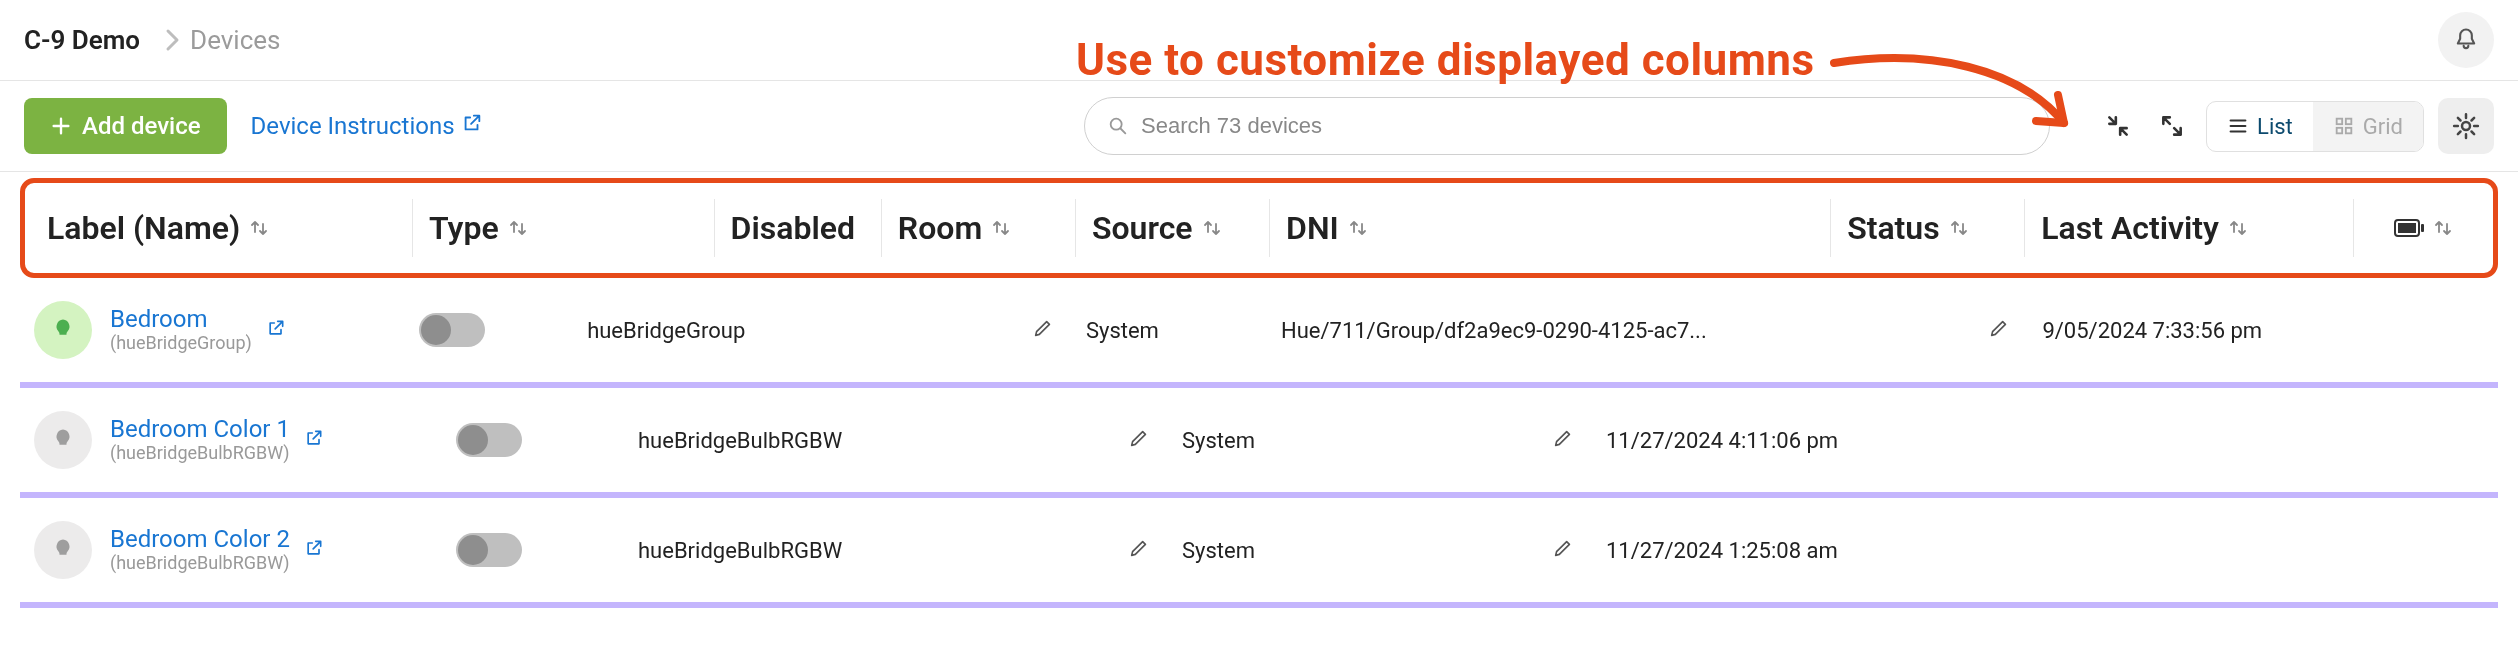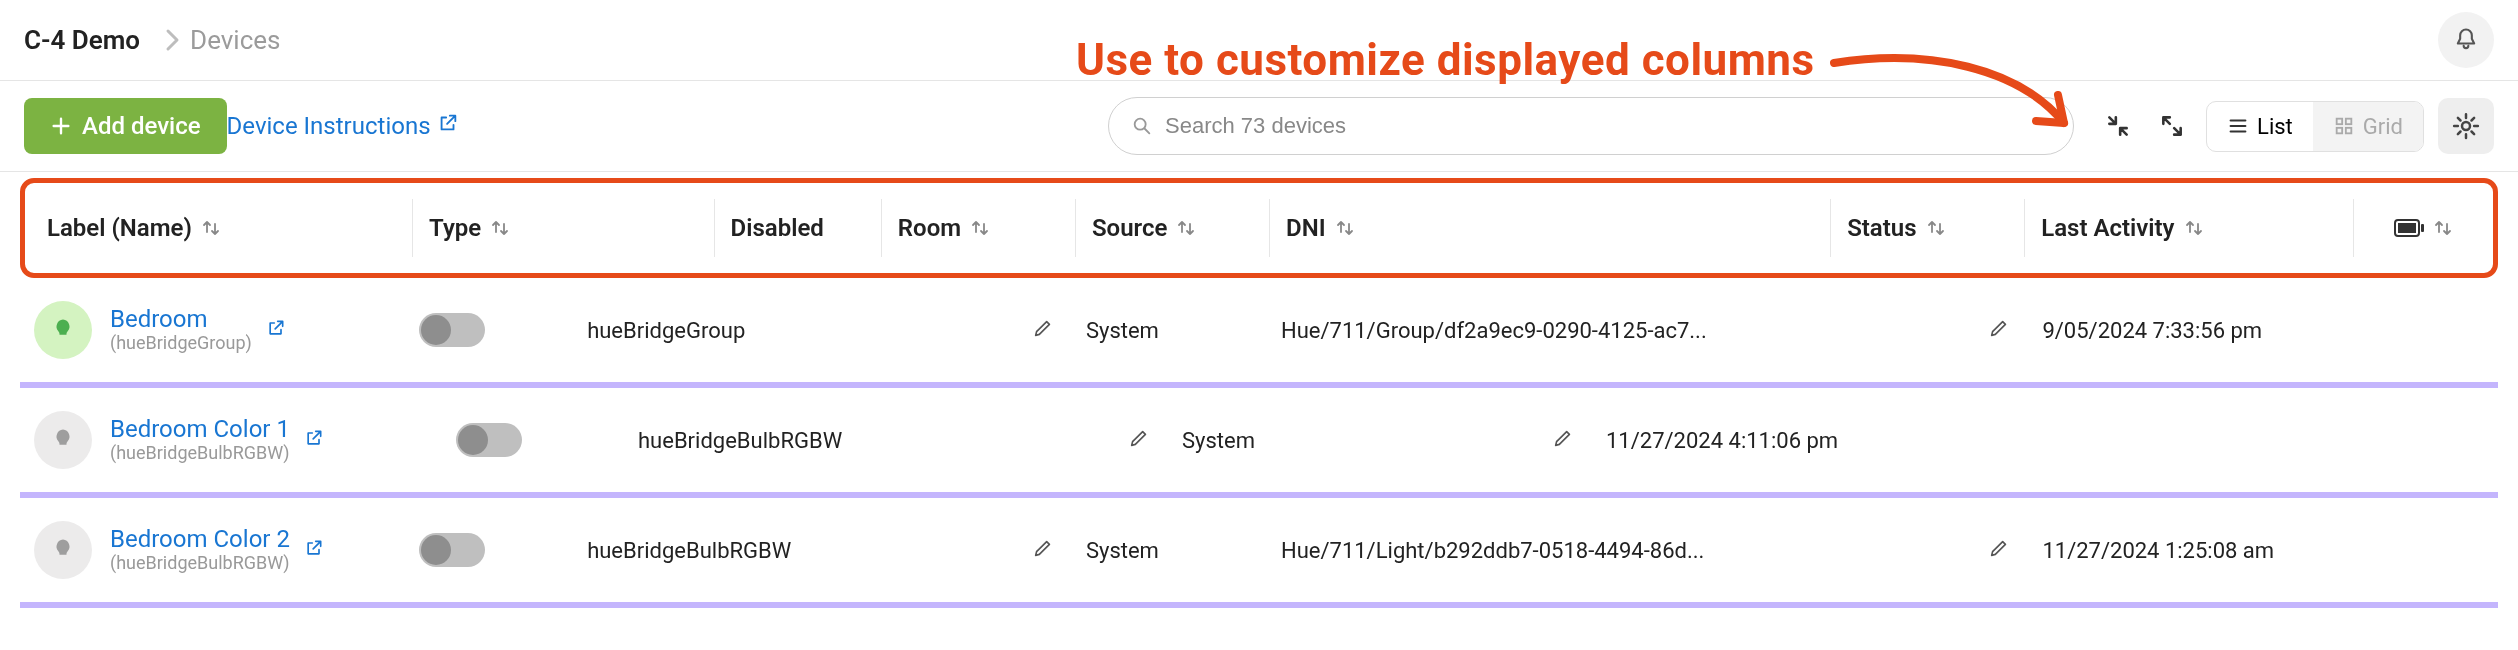--- a/index.html
+++ b/index.html
@@ -11,37 +11,37 @@
 .crumb-sep{color:#bdbdbd;margin:0 10px}
 .crumb-sep svg{display:block}
 .crumb-leaf{color:#9b9b9b;font-size:26px}
 .bell-btn{position:absolute;right:24px;top:12px;width:56px;height:56px;border-radius:50%;background:#f2f2f2;display:flex;align-items:center;justify-content:center}
 .bell-btn svg{display:block}
 
 .anno{position:absolute;top:34px;left:1076px;display:flex;align-items:flex-start;pointer-events:none;z-index:20}
 .anno-text{color:#e64a19;font-weight:700;font-size:44px;white-space:nowrap;letter-spacing:.5px}
 .anno-arrow{margin-left:14px;margin-top:4px}
 
-.toolbar{display:flex;align-items:center;height:90px;padding:0 24px;border-bottom:1px solid #e5e5e5;}
+.toolbar{display:flex;align-items:center;height:90px;padding:0 24px;border-bottom:1px solid #e5e5e5;gap:24px}
 .btn-add{display:flex;align-items:center;gap:10px;background:#7cb342;color:#fff;border-radius:8px;padding:14px 26px;font-size:24px;font-weight:500}
 .btn-add svg{display:block}
 .link-instr{color:#1976d2;font-size:24px;display:flex;align-items:flex-start;gap:6px}
 .search{flex:0 0 auto;margin-left:auto;display:flex;align-items:center;border:1px solid #d0d0d0;border-radius:999px;height:56px;width:920px;padding:0 22px;color:#888}
 .search svg{flex:0 0 auto;margin-right:10px}
 .search input{border:none;outline:none;font-size:22px;color:#555;width:100%;background:transparent}
 .search input::placeholder{color:#888}
 .tb-btns{display:flex;align-items:center;gap:14px;margin-left:24px}
 .ico-btn{width:40px;height:40px;display:flex;align-items:center;justify-content:center;border-radius:6px}
 .view-toggle{display:flex;border:1px solid #e0e0e0;border-radius:10px;overflow:hidden;background:#fff}
-.vt-item{display:flex;align-items:center;gap:8px;padding:12px 20px;font-size:22px;color:#000000}
+.vt-item{display:flex;align-items:center;gap:8px;padding:12px 20px;font-size:22px;color:#0c4a6e}
 .vt-item.inactive{background:#f3f3f3;color:#aaa}
 .gear-btn{width:56px;height:56px;display:flex;align-items:center;justify-content:center;background:#eee;border-radius:10px}
 
 .thead{display:flex;align-items:center;height:90px;border:5px solid #e64a19;border-radius:14px;margin:6px 20px 0 20px;background:#fff;position:relative;z-index:5}
-.th{padding:0 16px;display:flex;align-items:center;font-size:24px;font-weight:600;color:#222;gap:10px;border-left:1px solid #e6e6e6;height:58px}
+.th{padding:0 16px;display:flex;align-items:center;font-size:32px;font-weight:600;color:#222;gap:10px;border-left:1px solid #e6e6e6;height:58px}
 .th:first-child{border-left:none}
 .sort{color:#888;display:inline-flex}
 .sort svg{display:block}
 .col-label{width:390px;padding-left:22px}
 .col-disabled{width:150px}
 .col-type{width:300px}
 .col-room{width:180px}
 .col-source{width:180px}
 .col-dni{width:590px}
 .col-status{width:180px}
@@ -62,21 +62,21 @@
 .toggle{width:66px;height:34px;border-radius:999px;background:#bfbfbf;position:relative}
 .toggle::after{content:"";width:30px;height:30px;background:#8e8e8e;border-radius:50%;position:absolute;left:2px;top:2px}
 .col-label.td{padding-left:14px}
 </style>
 </head>
 <body>
 <div class="wrap">
     <div class="scale" id="root">
 
 <div class="topbar">
-  <span class="crumb-root">C-4 Demo</span>
+  <span class="crumb-root">C-9 Demo</span>
   <span class="crumb-sep">
     <svg width="16" height="24" viewBox="0 0 16 24">
             <path d="M4 3l9 9-9 9" fill="none" stroke="#bdbdbd" stroke-width="3" stroke-linecap="round" stroke-linejoin="round"></path>
           </svg>
   </span>
   <span class="crumb-leaf">Devices</span>
 
   <div class="bell-btn">
     <svg width="28" height="28" viewBox="0 0 24 24">
             <path d="M12 3a5 5 0 0 0-5 5v3l-2 4h14l-2-4V8a5 5 0 0 0-5-5zm-2 14a2 2 0 0 0 4 0" fill="none" stroke="#555" stroke-width="1.8" stroke-linecap="round" stroke-linejoin="round"></path>
@@ -319,21 +319,20 @@
             <div class="toggle"></div>
           </div>
           <div class="td col-type">hueBridgeBulbRGBW</div>
           <div class="td col-room">
             <span></span>
             <span class="edit"><svg width="22" height="22" viewBox="0 0 24 24">
                 <path d="M4 20l1-4 11-11 3 3-11 11-4 1z" fill="none" stroke="#555" stroke-width="1.8" stroke-linejoin="round"></path>
               </svg></span>
           </div>
           <div class="td col-source">System</div>
-          <div class="td col-dni">Hue/711/Light/b292ddb7-0518-4494-86d...</div>
           <div class="td col-status">
             <span></span>
             <span class="edit"><svg width="22" height="22" viewBox="0 0 24 24">
                 <path d="M4 20l1-4 11-11 3 3-11 11-4 1z" fill="none" stroke="#555" stroke-width="1.8" stroke-linejoin="round"></path>
               </svg></span>
           </div>
           <div class="td col-activity">11/27/2024 1:25:08 am</div>
           <div class="td col-batt"></div>
         </div>
       </div>

